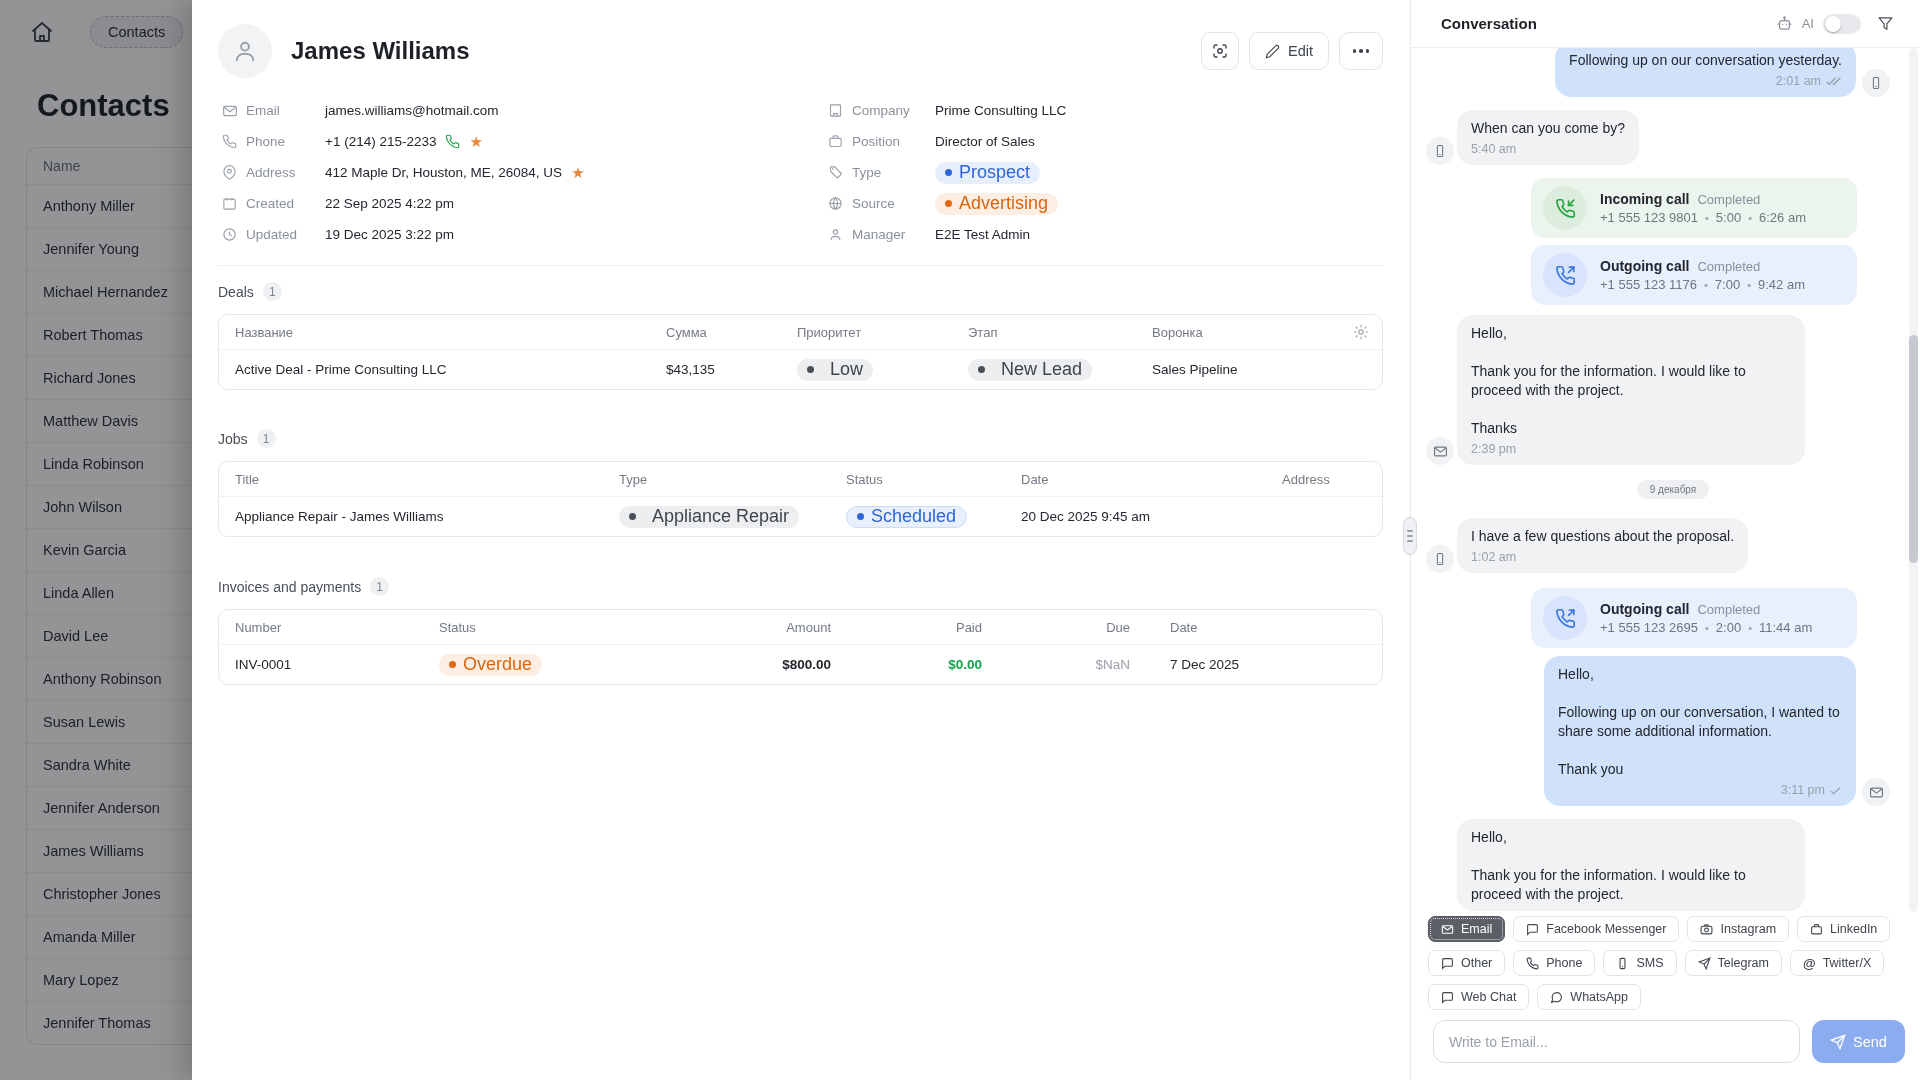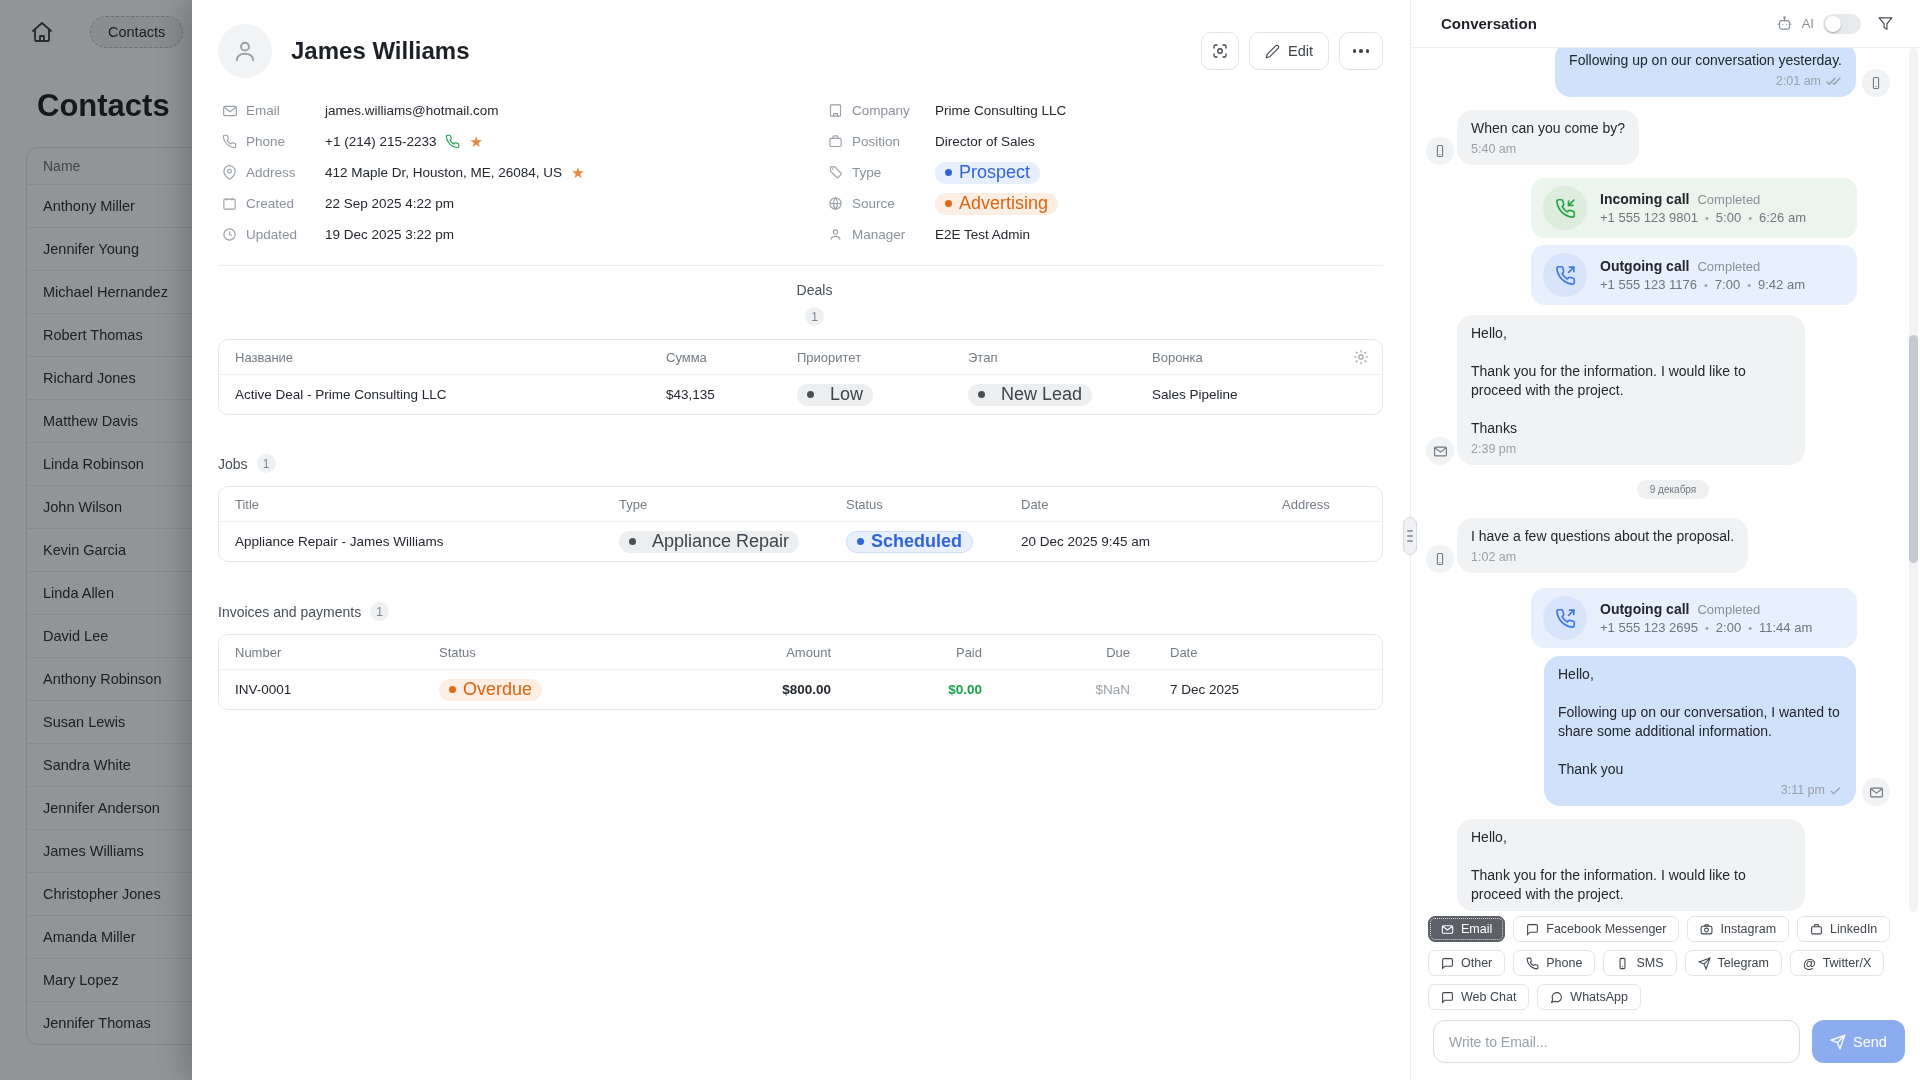--- a/index.html
+++ b/index.html
@@ -44,27 +44,27 @@
   .dlabel { width:79px; font-size:13.5px; color:#8b919b; }
   .dcol2 .dlabel { width:83px; }
   .dvalue { font-size:13.5px; color:#23272e; display:flex; align-items:center; gap:9px; }
   .star { color:#e8883d; font-size:15px; line-height:1; cursor:pointer; }
   .call-ico { color:#22a04d; cursor:pointer; }
 
   .pill { display:inline-flex; align-items:center; gap:7px; height:22px; padding:0 10px;
           border-radius:12px; font-size:18px; font-weight:500; }
   .pill .dot { width:7px; height:7px; border-radius:50%; }
   .pill.blue { background:#e7eefc; color:#3064d9; } .pill.blue .dot { background:#3064d9; }
-  .pill.blueb { background:#e9f0fd; border:1px solid #cdddf8; color:#3064d9;font-weight:bold; } .pill.blueb .dot { background:#3064d9; }
+  .pill.blueb { background:#e9f0fd; border:1px solid #cdddf8; color:#3064d9; } .pill.blueb .dot { background:#3064d9; }
   .pill.orange { background:#fdeee3; color:#d9650f; } .pill.orange .dot { background:#e06a14; }
   .pill.gray { background:#eceef0; color:#40454d;gap:16px; } .pill.gray .dot { background:#4a4f57; }
 
   .m-div { margin:15px 28px 0 26px; border-top:1px solid #eceef0; }
   .sec-head { display:flex; align-items:center; gap:9px; margin-left:26px; font-size:14px; color:#494f58; }
-  .sec-head.s1 { margin-top:16px;flex-direction:column; } .sec-head.s2 { margin-top:39px; } .sec-head.s3 { margin-top:40px; }
+  .sec-head.s1 { margin-top:16px; } .sec-head.s2 { margin-top:39px; } .sec-head.s3 { margin-top:40px; }
   .count { min-width:19px; height:19px; padding:0 5px; border-radius:10px; background:#eef0f2; color:#7f858d;
            font-size:12px; display:flex; align-items:center; justify-content:center; }
   .card { margin:13px 28px 0 26px; border:1px solid #e6e8eb; border-radius:10px; overflow:hidden; }
   .thead { display:grid; height:34px; align-items:center; color:#757b85; font-size:13px; }
   .trow { display:grid; height:40px; align-items:center; border-top:1px solid #eef0f2; font-size:13.5px;
           color:#23272e; font-weight:500; cursor:pointer; }
   .deals-grid { grid-template-columns:447px 131px 171px 184px 159px 72px; }
   .jobs-grid  { grid-template-columns:400px 227px 175px 261px 101px; }
   .inv-grid   { grid-template-columns:220px 240px 162px 151px 148px 243px; }
   .c1 { padding-left:16px; } .ra { text-align:right; padding-right:10px; } .pl30 { padding-left:30px; }

